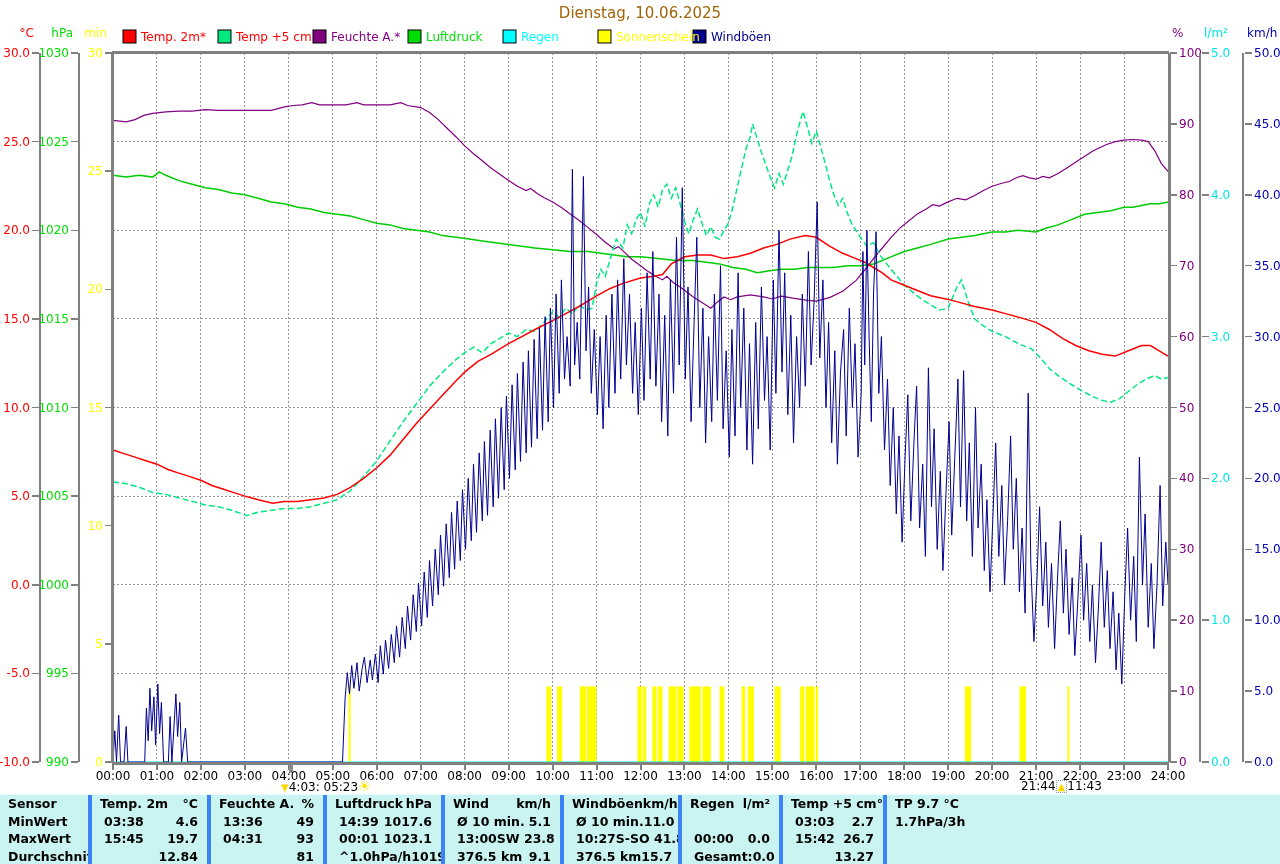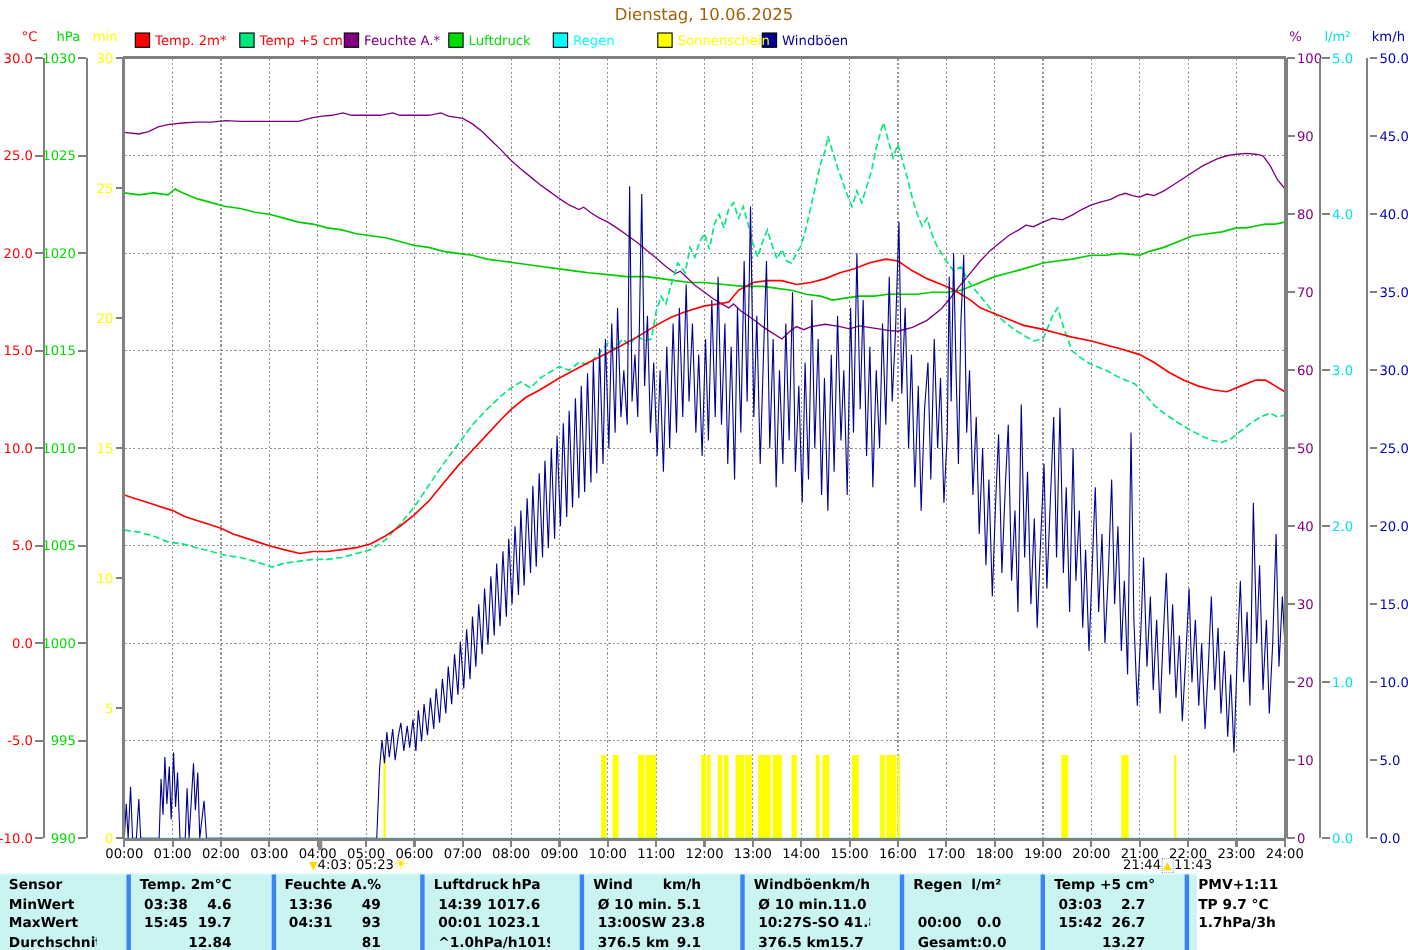--- a/index.html
+++ b/index.html
@@ -8,23 +8,23 @@
   .page-title{position:absolute;top:4px;left:0;right:0;text-align:center;
               font-size:15px;color:#a16207;}
   #chart{position:absolute;top:0;left:0;}
   
   .ann{position:absolute;font-size:12px;color:#000;white-space:nowrap;line-height:14px;}
   .sunicon{color:#ffe400;font-size:14px;}
   .cloudicon{color:#ffe400;font-size:15px;}
   .arrow{color:#ffd700;font-size:10px;}
   .dotbox{display:inline-block;border:1px dotted #7f9fbf;padding:0 1px;line-height:10px;}
   
-  .wstable{position:absolute;left:0;top:794px;width:1088px;height:70px;
+  .wstable{position:absolute;left:0;top:794px;width:1280px;height:70px;
            background:#c9f4f2;border-top:1px solid #e8ffff;display:flex;
-           font-size:12.5px;font-weight:bold;color:#000;gap:27px;}
+           font-size:12.5px;font-weight:bold;color:#000;}
   .wcol{height:70px;box-sizing:border-box;}
   .wcol + .wcol{border-left:4px solid #3b82f6;}
   .wrow{height:17.5px;line-height:17px;display:flex;justify-content:space-between;
         overflow:hidden;white-space:nowrap;}
   .wrow .lt{margin-left:12px;}
   .wrow .rt{margin-right:9px;}
   .wrow .hd{margin-left:8px;}
   .sensor .wrow{justify-content:flex-start;}
   .sensor .lt{margin-left:8px;}
 </style>
@@ -451,23 +451,20 @@
           <div class="lt">15:42</div>
           <div class="rt">26.7</div>
         </div>
         <div class="wrow">
           <div class="lt"></div>
           <div class="rt">13.27</div>
         </div>
       </div>
       <div class="wcol" style="width: 397px;">
         <div class="wrow">
-          <div class="hd">PMV+1:11</div>
-        </div>
-        <div class="wrow">
           <div class="hd">TP 9.7 °C</div>
         </div>
         <div class="wrow">
           <div class="hd">1.7hPa/3h</div>
         </div>
       </div>
     </div>
 </div>
 
 </body></html>

